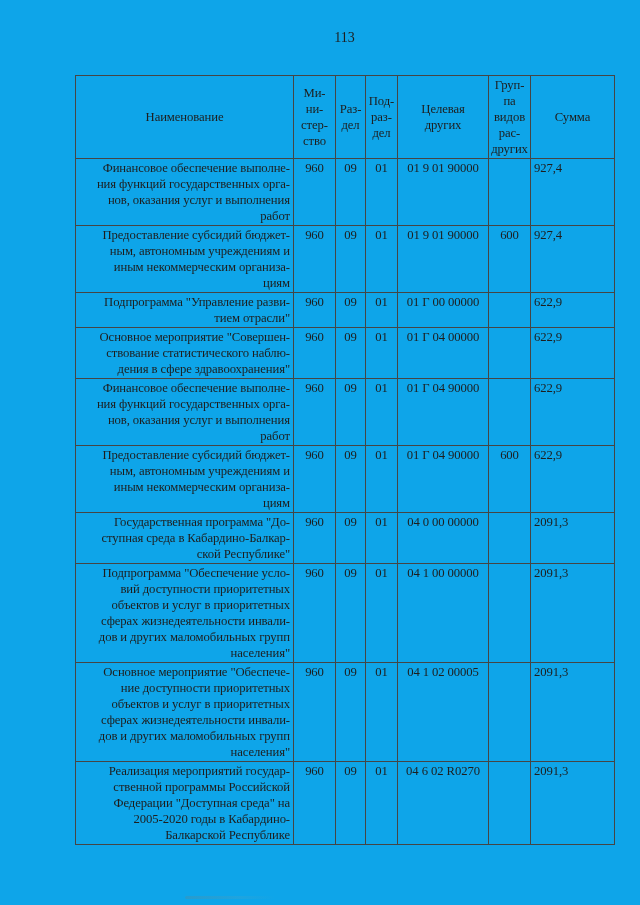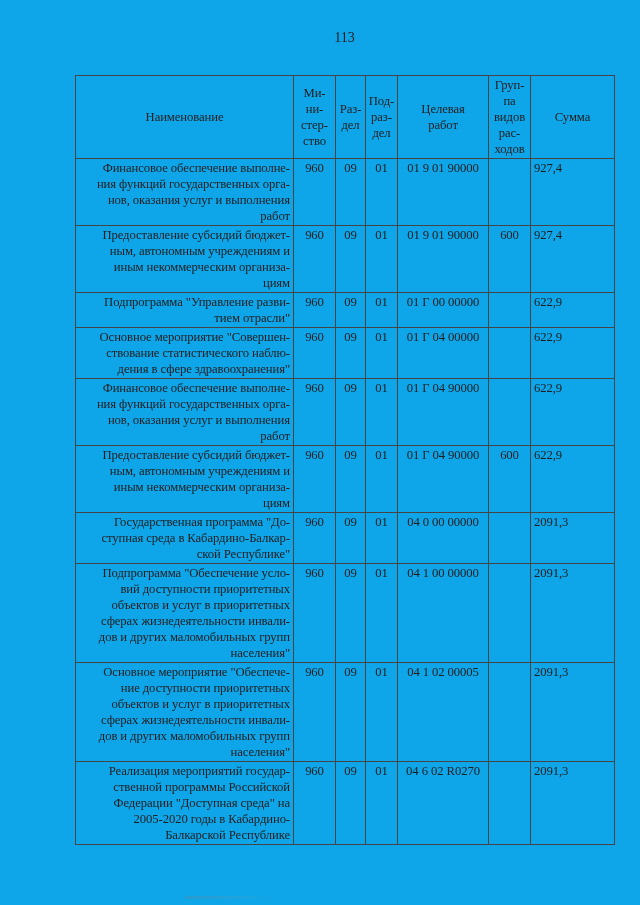--- a/index.html
+++ b/index.html
@@ -101,26 +101,26 @@
           <td>Ми-
 ни-
 стер-
 ство</td>
           <td>Раз-
 дел</td>
           <td>Под-
 раз-
 дел</td>
           <td>Целевая
-работ</td>
+других</td>
           <td>Груп-
 па
 видов
 рас-
-ходов</td>
+других</td>
           <td>Сумма</td>
         </tr>
       </thead>
       <tbody>
         <tr>
           <td class="c-name">Финансовое обеспечение выполне-
 ния функций государственных орга-
 нов, оказания услуг и выполнения
 работ</td>
           <td class="c-code">960</td>

